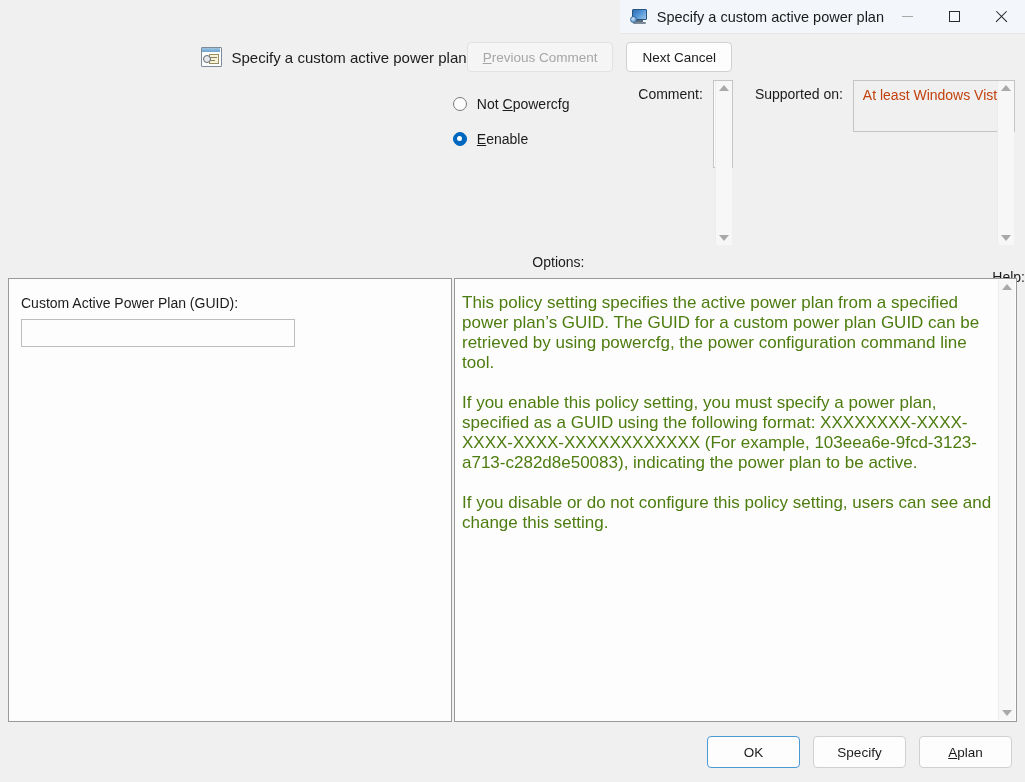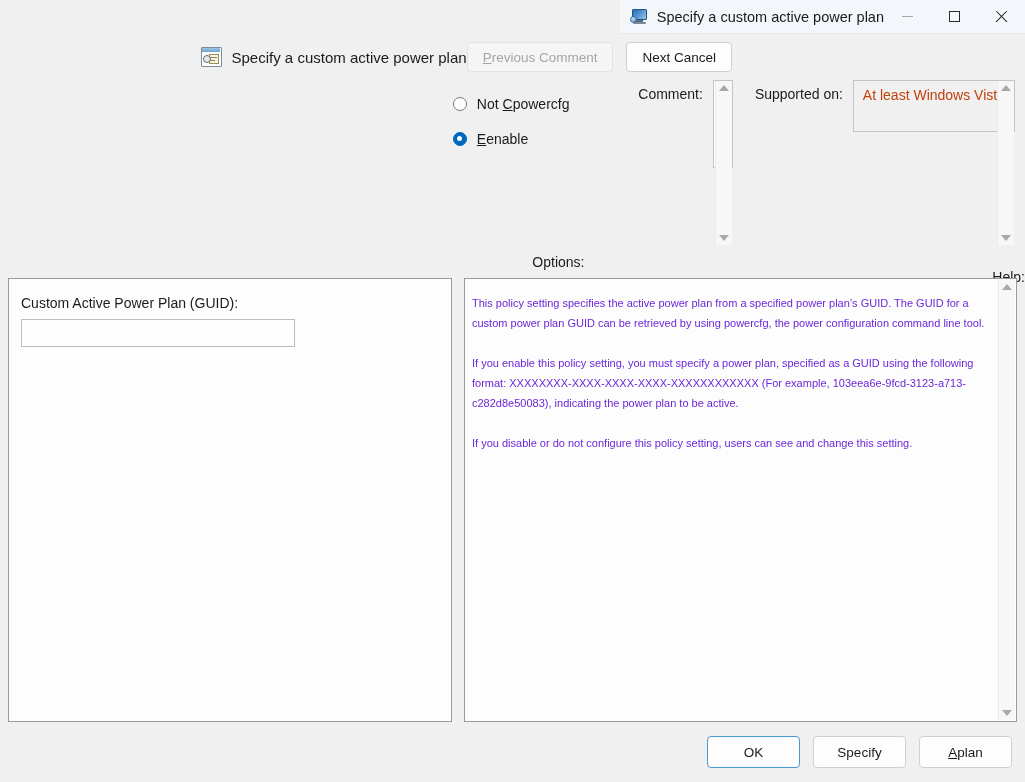--- a/index.html
+++ b/index.html
@@ -176,21 +176,21 @@
 
   
   .midlabels { display: flex; flex: 0 0 auto; height: 32px; align-items: center; }
   .midlabels .ml {
     font-size: 14px; color: #1b1b1b;
   }
   .ml-options { margin-left: 8px; width: 460px; }
   .ml-help { margin-left: 0px; margin-top: 29px; }
 
   
-  .panels { display: flex; flex: 1 1 auto; padding: 0 0 0 8px; gap: 12px; }
+  .panels { display: flex; flex: 1 1 auto; padding: 0 0 0 8px; gap: 2px; }
   .panel {
     background: #fdfdfd;
     border: 1px solid #9a9a9a;
     position: relative;
   }
   .panel-options { width: 444px; flex: 0 0 auto; padding: 16px 12px 0 12px; }
   .panel-help { flex: 1 1 auto; margin-right: 8px; padding: 14px 20px 0 7px; }
   .opt-label { font-size: 14px; color: #1b1b1b; margin-bottom: 8px; }
   .opt-input {
     width: 274px; height: 28px;
@@ -198,21 +198,21 @@
     font-family: "Liberation Sans", sans-serif;
     font-size: 14px; color: #1b1b1b; padding: 0 6px;
   }
   .help-scroll {
     position: absolute; right: 1px; top: 1px; bottom: 1px; width: 17px;
     background: #f7f7f7; border-left: 1px solid #ececec;
     display: flex; flex-direction: column; justify-content: space-between;
     align-items: center; padding: 4px 0;
   }
   .help-text {
-    font-size: 11px; color: #6d28d9; line-height: 20px;
+    font-size: 17px; color: #4d7c0f; line-height: 20px;
     padding-left: 0px; padding-right: 4px;
   }
   .help-text p { margin: 0 0 20px 0; }
 
   
   .footer {
     height: 60px; flex: 0 0 auto;
     display: flex; align-items: center; justify-content: flex-end;
     padding-right: 13px; gap: 13px;
   }

